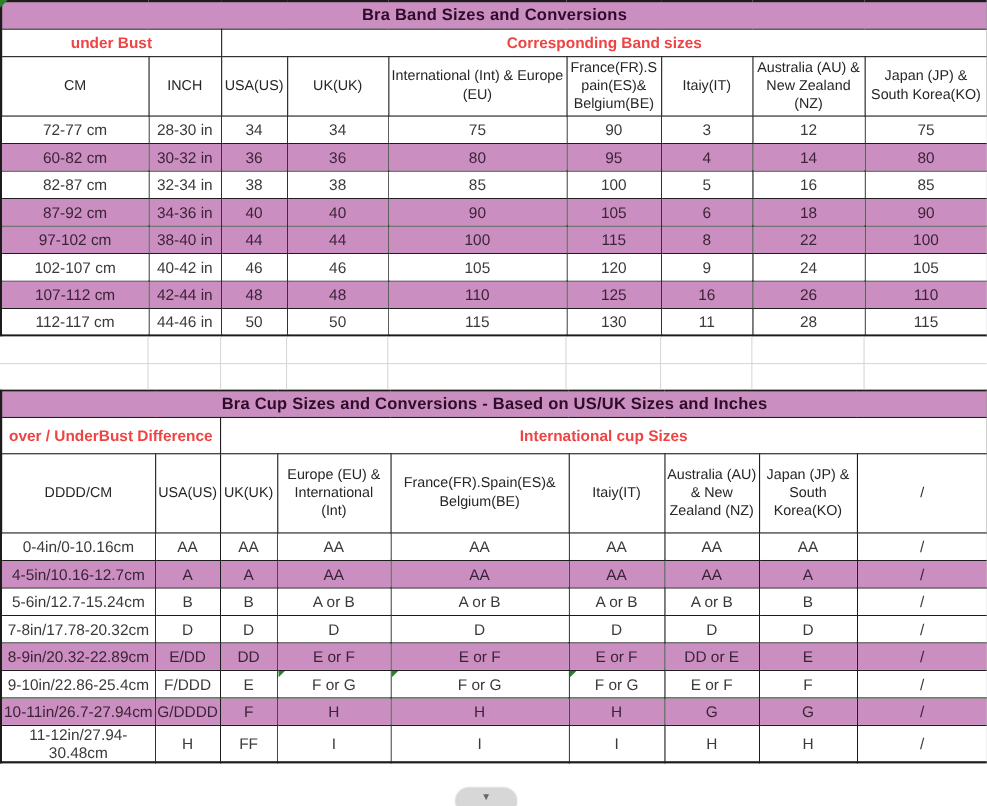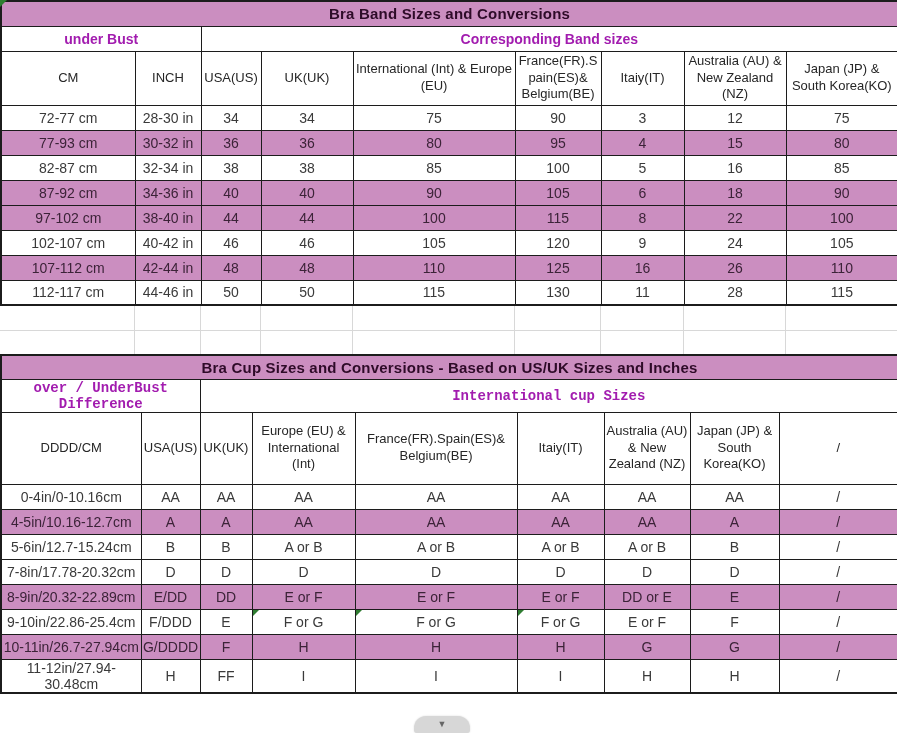--- a/index.html
+++ b/index.html
@@ -32,23 +32,23 @@
   }
   .title-cell{
     background:var(--pink);
     font-weight:bold;font-size:15px;color:var(--title-text);
     letter-spacing:.2px;
   }
   .t1 .title-row{height:25px;}
   .t1 .group-row{height:25px;}
   .t1 .cols-row{height:54px;}
   .t2 .title-row{height:24px;}
-  .t2 .group-row{height:33px;font-family:Liberation Mono, monospace;}
+  .t2 .group-row{height:33px;}
   .t2 .cols-row{height:72px;}
-  .group-cell{font-size:14px;color:#a21caf;background:#fff;}
+  .group-cell{font-size:14px;color:#ef4444;background:#fff;}
   .colhead{
     font-size:13px;line-height:1.28;color:#262626;background:#fff;
     overflow-wrap:anywhere;padding:0 2px;font-weight:normal;
   }
   tbody tr{height:25px;}
   tbody td{
     font-size:14px;color:var(--cell-text);background:#fff;position:relative;
   }
   tbody tr.pink td{background:var(--pink);color:var(--pink-cell-text);}
   .cell-marker{
@@ -112,28 +112,28 @@
           <td>28-30 in</td>
           <td>34</td>
           <td>34</td>
           <td>75</td>
           <td>90</td>
           <td>3</td>
           <td>12</td>
           <td>75</td>
         </tr>
         <tr class="pink">
-          <td>77-93 cm</td>
+          <td>60-82 cm</td>
           <td>30-32 in</td>
           <td>36</td>
           <td>36</td>
           <td>80</td>
           <td>95</td>
           <td>4</td>
-          <td>15</td>
+          <td>14</td>
           <td>80</td>
         </tr>
         <tr class="white">
           <td>82-87 cm</td>
           <td>32-34 in</td>
           <td>38</td>
           <td>38</td>
           <td>85</td>
           <td>100</td>
           <td>5</td>

